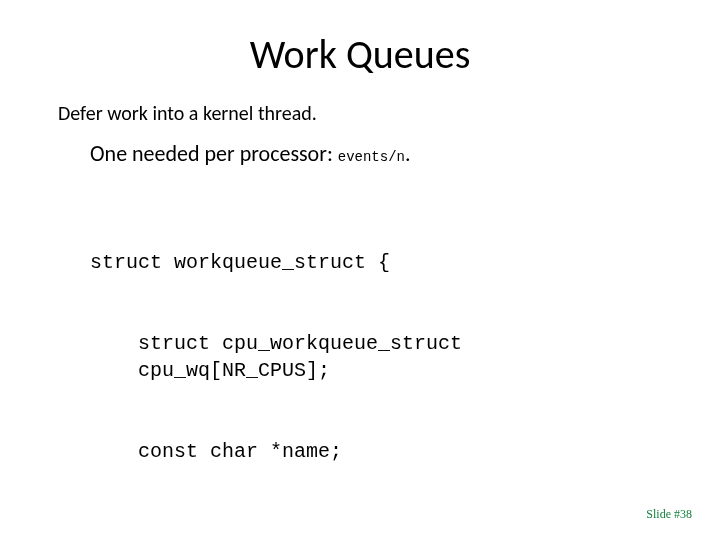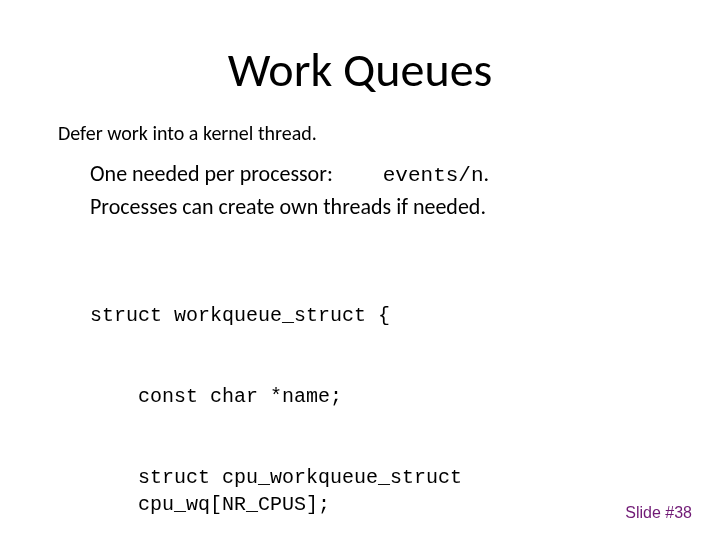--- a/index.html
+++ b/index.html
@@ -1,45 +1,44 @@
 <!DOCTYPE html>
 <html><head>
 <meta charset="utf-8">
 <style>
   * { margin: 0; padding: 0; box-sizing: border-box; }
   html, body { width: 720px; height: 540px; background: #fff; font-family: Calibri, "Segoe UI", Arial, sans-serif; color: #000; }
   .slide { position: relative; width: 720px; height: 540px; padding: 18px 58px 0 58px; }
-  .title { text-align: center; font-size: 48px; font-weight: 400; margin-top: 22px; margin-bottom: 22px; }
+  .title { text-align: center; font-size: 40px; font-weight: 400; margin-top: 12px; margin-bottom: 22px; }
   .subhead { font-size: 20px; font-weight: 400; margin-bottom: 14px; }
   .bullets { padding-left: 32px; margin-bottom: 26px; }
   .bullets p { font-size: 22px; font-weight: 400; line-height: 1.35; margin-bottom: 2px; }
-  .mono-inline { font-family: "Courier New", Courier, monospace; font-size: 21px; margin-left: 45px; }
+  .mono-inline { font-family: "Courier New", Courier, monospace; font-size: 14px; }
   .code { font-family: "Courier New", Courier, monospace; font-size: 20px; line-height: 1.35; padding-left: 32px; white-space: pre-wrap; }
   .code .ind { padding-left: 48px; display: block; }
-  .footer { position: absolute; right: 28px; bottom: 18px; font-size: 16px; color: #701a75; font-family: Liberation Sans, sans-serif; }
+  .footer { position: absolute; right: 28px; bottom: 18px; font-size: 12px; color: #15803d; font-family: Liberation Serif, serif; }
 </style>
 </head>
 <body>
 
 <div class="slide">
 
   <h1 class="title">Work Queues</h1>
 
   <p class="subhead">Defer work into a kernel thread.</p>
 
   <div class="bullets">
     <p>
       <span>One needed per processor: </span><span class="mono-inline">events/n</span><span>.</span>
     </p>
-    <p>Processes can create own threads if needed.</p>
   </div>
 
   <div class="code">
     <div>struct workqueue_struct {</div>
+    <span class="ind">struct cpu_workqueue_struct cpu_wq[NR_CPUS];</span>
     <span class="ind">const char *name;</span>
-    <span class="ind">struct cpu_workqueue_struct cpu_wq[NR_CPUS];</span>
     
     
     
   </div>
 
   <div class="footer">Slide #38</div>
 </div>
 
 </body></html>

